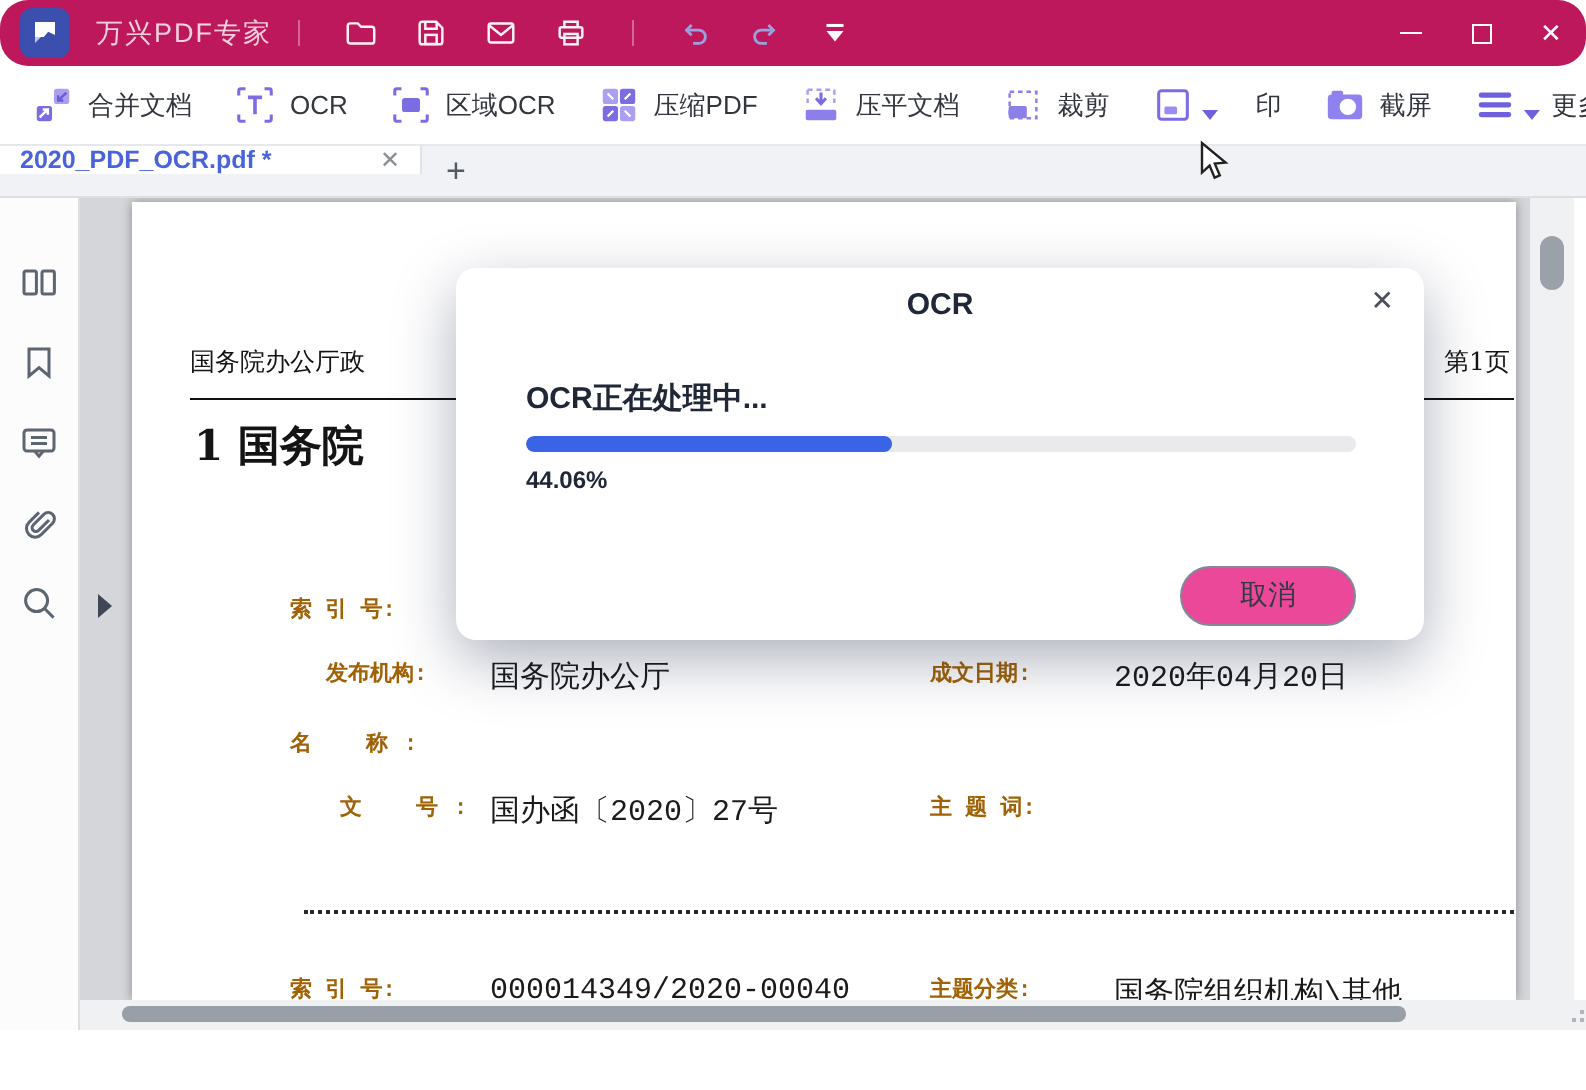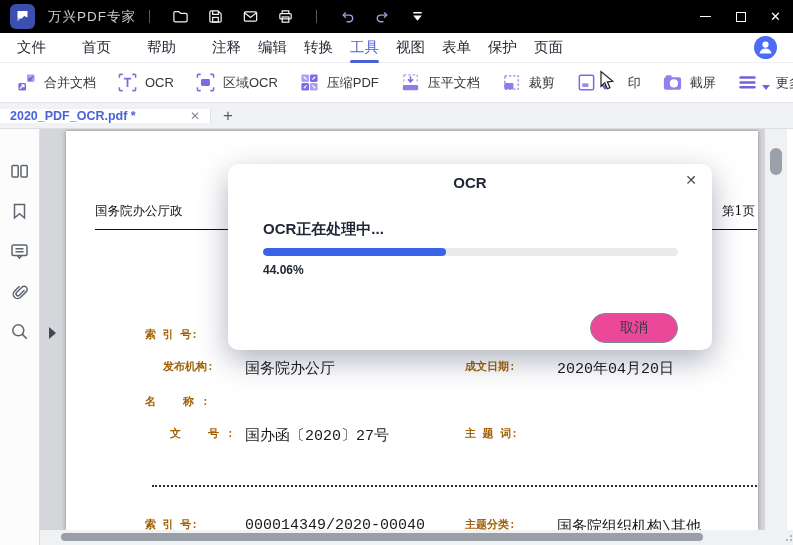--- a/index.html
+++ b/index.html
@@ -1,20 +1,20 @@
 <!DOCTYPE html>
 <html><head>
 <meta charset="utf-8">
 <style>
   * { margin:0; padding:0; box-sizing:border-box; }
   body { background:#888; font-family:"Liberation Sans","DejaVu Sans",sans-serif; }
   .app { position:relative; width:793px; height:545px; overflow:hidden; background:#fff; }
 
   
-  .titlebar { height:33px; background:#000000; display:flex; align-items:center; padding:0 0 0 10px; }
+  .titlebar { height:33px; background:#be185d; display:flex; align-items:center; padding:0 0 0 10px;border-radius:14px; }
   .logo { width:25px; height:25px; border-radius:6px; background:#3b4fae; display:flex; align-items:center; justify-content:center; }
   .tb-title { color:rgba(255,255,255,.8); font-size:13.5px; margin-left:13px; letter-spacing:1px; }
   .tb-sep { width:1px; height:13px; background:rgba(255,255,255,.35); margin:0 13px; }
   .tb-btn { width:17px; height:17px; margin:0 9px; display:flex; align-items:center; justify-content:center; }
   .tb-btn svg { width:17px; height:17px; }
   .win-group { margin-left:auto; display:flex; }
   .win-btn { width:35px; height:33px; display:flex; align-items:center; justify-content:center; color:#fff; font-size:13px; }
   .min-glyph { width:11px; height:0; border-top:1.6px solid #fff; display:block; }
   .max-glyph { width:10px; height:10px; border:1.6px solid #fff; display:block; }
 
@@ -28,21 +28,21 @@
 
   
   .toolbar { height:40px; background:#fff; display:flex; align-items:center; padding-left:16px; border-bottom:1px solid #e6e8ec; white-space:nowrap; }
   .tool { display:flex; align-items:center; margin-right:21px; }
   .tool svg { width:21px; height:21px; flex:0 0 auto; }
   .tool-label { margin-left:7px; font-size:13px; color:#33363d; }
   .caret { width:0; height:0; border-left:4px solid transparent; border-right:4px solid transparent; border-top:5px solid #6f61dd; margin:9px 0 0 4px; }
   .more-label { margin-left:6px; font-size:13px; color:#33363d; width:25px; overflow:hidden; }
 
   
-  .tabbar { height:26px; background:#f1f2f5; display:flex; align-items:center; border-bottom:1px solid #dcdee2; }
+  .tabbar { height:26px; background:#f1f2f5; display:flex; align-items:flex-start; border-bottom:1px solid #dcdee2; }
   .tab { width:211px; background:#fff; display:flex; align-items:center; padding:0 10px; border-right:1px solid #e0e2e6; }
   .tab-title { color:#4a63d8; font-size:12.5px; font-weight:700; flex:1; white-space:nowrap; overflow:hidden; }
   .tab-close { color:#8a8f98; font-size:12px; margin-left:6px; }
   .newtab { width:34px; text-align:center; color:#555a63; font-size:17px; line-height:25px; }
 
   
   .main { position:relative; height:416px; background:#d4d6da; overflow:hidden; }
   .sidebar { position:absolute; left:0; top:0; width:40px; height:100%; background:#fcfcfd; border-right:1px solid #dcdee2; display:flex; flex-direction:column; align-items:center; padding-top:32px; z-index:5; }
   .sb-icon { width:21px; height:21px; margin-bottom:19px; }
   .sb-handle { position:absolute; left:49px; top:198px; width:0; height:0; border-top:6px solid transparent; border-bottom:6px solid transparent; border-left:7px solid #3f4654; z-index:6; }
@@ -138,39 +138,20 @@
       <span class="win-btn">
           <i class="min-glyph"></i>
         </span>
       <span class="win-btn">
           <i class="max-glyph"></i>
         </span>
       <span class="win-btn">✕</span>
     </div>
   </div>
 
-  <div class="menubar">
-    <span class="mi wide">文件</span>
-    <span class="mi wide">首页</span>
-    <span class="mi wide">帮助</span>
-    <span class="mi">注释</span>
-    <span class="mi">编辑</span>
-    <span class="mi">转换</span>
-    <span class="mi active">工具</span>
-    <span class="mi">视图</span>
-    <span class="mi">表单</span>
-    <span class="mi">保护</span>
-    <span class="mi">页面</span>
-    <span class="avatar">
-      <svg width="23" height="23" viewBox="0 0 23 23">
-          <circle cx="11.5" cy="8.6" r="3.1" fill="#fff"></circle>
-          <path d="M5.5 17.5c.6-3.4 3.1-4.9 6-4.9s5.4 1.5 6 4.9z" fill="#fff"></path>
-        </svg>
-    </span>
-  </div>
 
   <div class="toolbar">
     <div class="tool">
       <svg viewBox="0 0 22 22">
           <rect x="11.5" y="2.5" width="8" height="8" rx="1.5" fill="#ab9ff2"></rect>
           <rect x="2.5" y="11.5" width="8" height="8" rx="1.5" fill="#7b6ce4"></rect>
           <path d="M18 4.5l-4 4M13.7 5.9v2.7h2.7" stroke="#6a5bd8" stroke-width="1.3" fill="none"></path>
           <path d="M4 17.5l4-4M8.3 16.1v-2.7H5.6" stroke="#fff" stroke-width="1.3" fill="none"></path>
         </svg>
       <span class="tool-label">合并文档</span>
@@ -272,20 +253,21 @@
           <circle cx="9.3" cy="9.3" r="5.5"></circle>
           <path d="M13.4 13.4l4.4 4.4"></path>
         </svg>
     </div>
     <span class="sb-handle"></span>
 
     <div class="page doc-serif">
       <span class="doc-header-left doc-serif">国务院办公厅政</span>
       <span class="doc-header-right doc-serif">第1页</span>
       <span class="doc-rule"></span>
+      <span class="doc-heading doc-serif">1  国务院</span>
 
       <span class="dl" style="left:79px; top:196px;">索 引 号:</span>
 
       <span class="dl" style="left:79px; top:228px;margin-left:18px;">发布机构:</span>
       <span class="dv" style="left:179px; top:228px;">国务院办公厅</span>
       <span class="dl" style="left:399px; top:228px;">成文日期:</span>
       <span class="dv" style="left:491px; top:228px;">2020年04月20日</span>
 
       <span class="dl" style="left:79px; top:263px; letter-spacing:8px;">名　称:</span>
 

